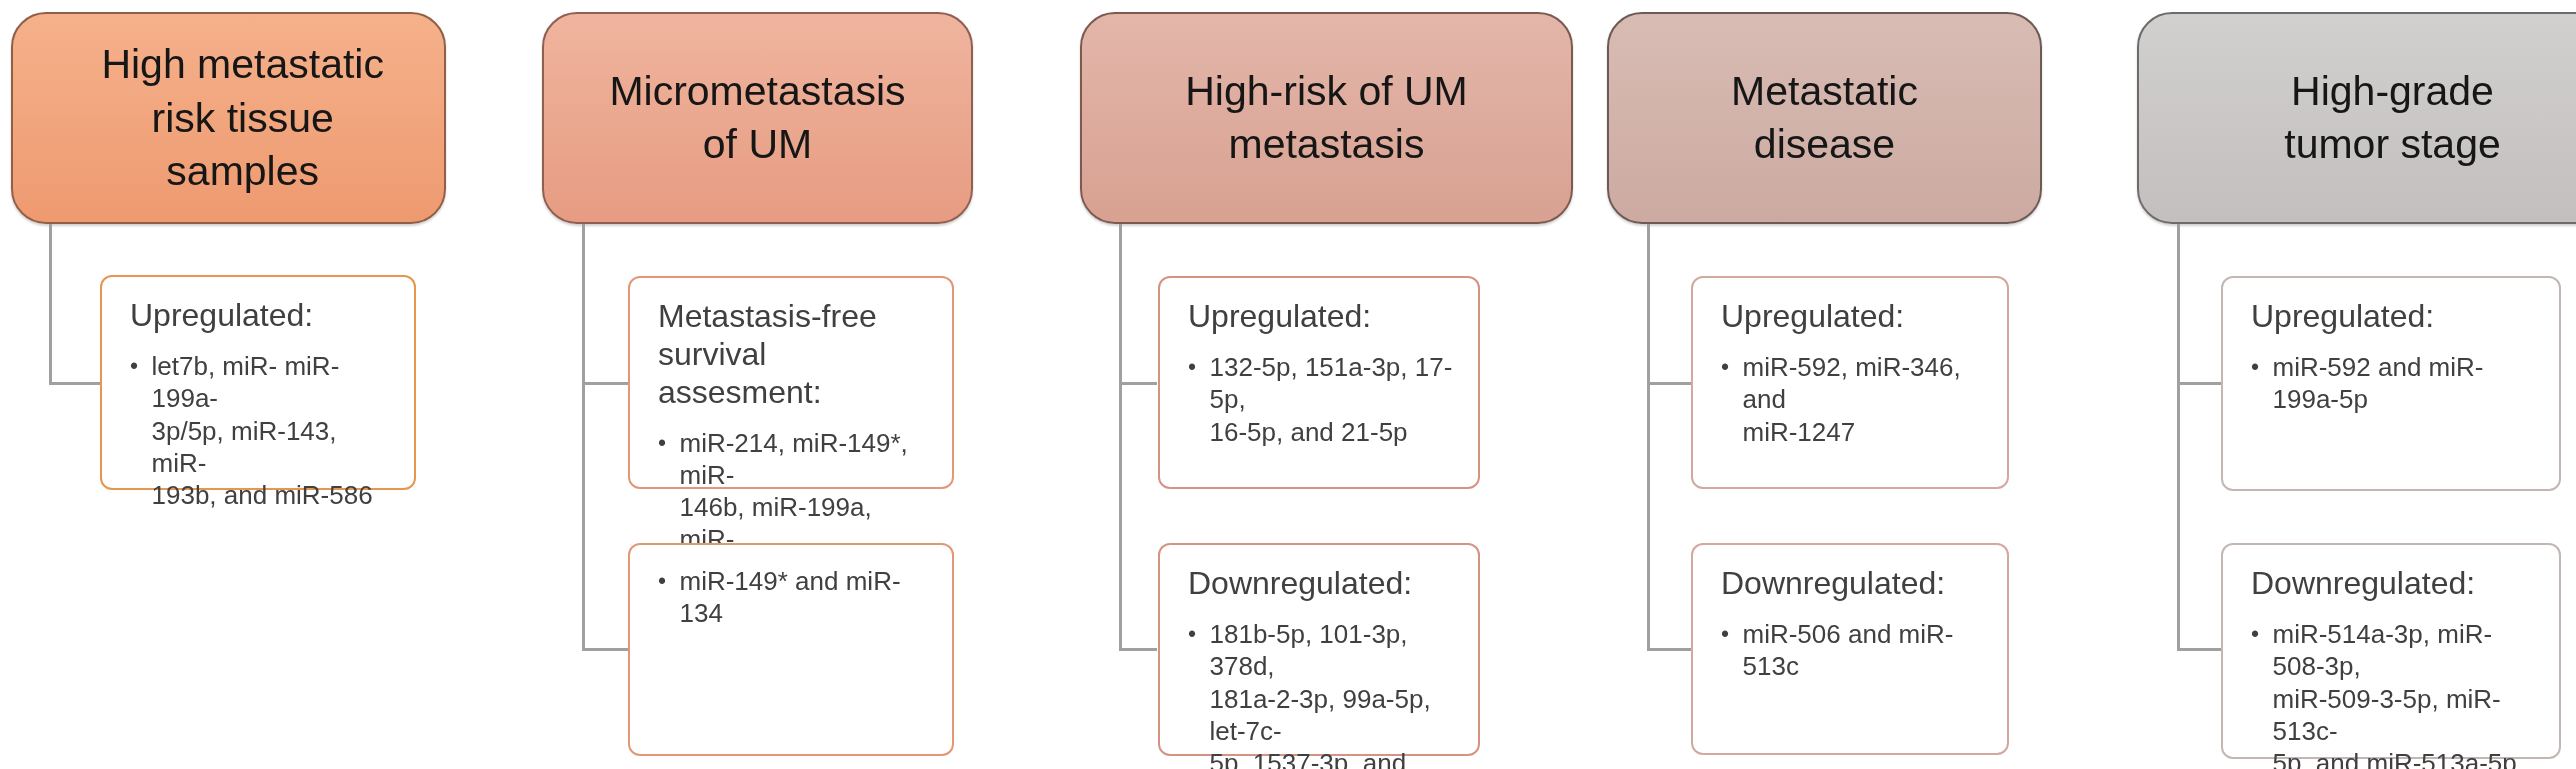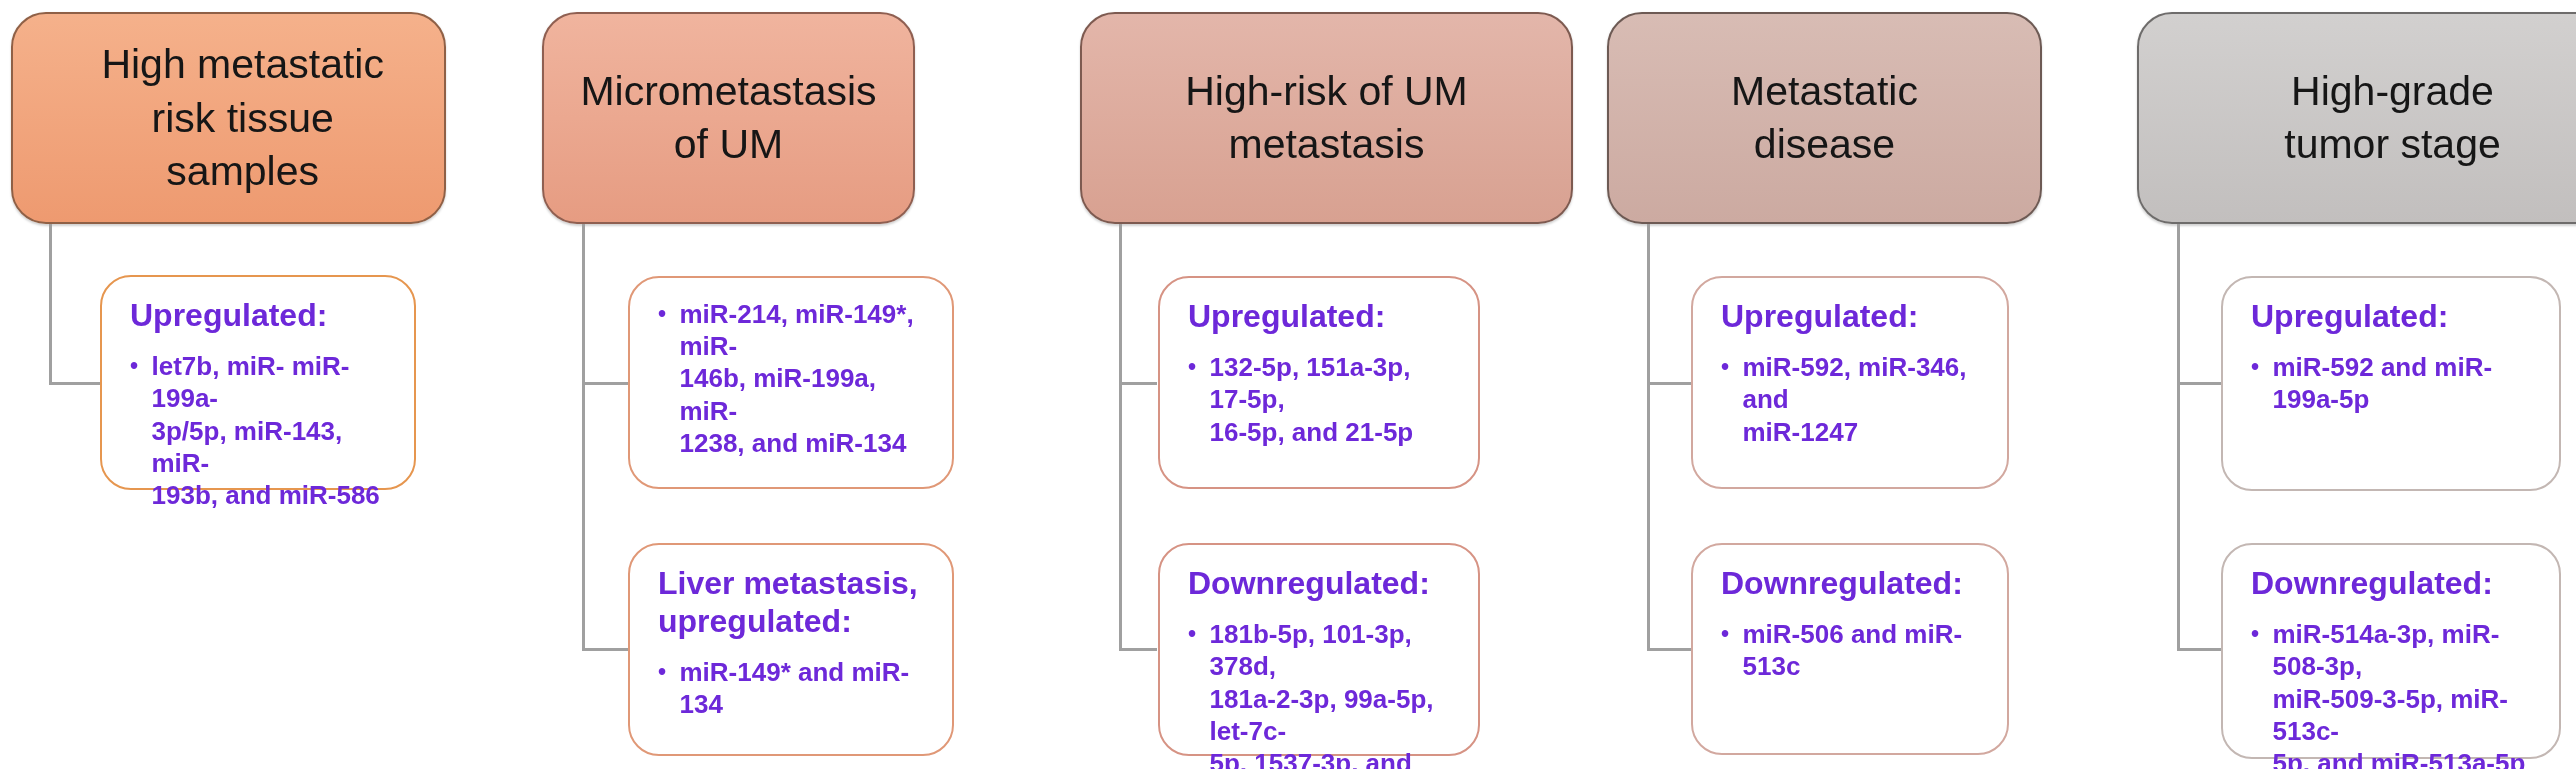--- a/index.html
+++ b/index.html
@@ -18,33 +18,32 @@
     display:flex;align-items:center;justify-content:center;
     text-align:center;
     box-sizing:border-box;
     color:#161616;
     font-size:41px;line-height:1.3;
     white-space:pre-line;
     box-shadow:0 1.5px 2.3px rgba(0,0,0,0.18);
   }
   .c1 .header-box{left:10.7px;width:435px;background:linear-gradient(180deg,#f6b априb58f 0%,#f5b18b 0%,#ee9a70 100%);border:2.3px solid #8f6046;padding-left:29px;}
   .c1 .header-box{background:linear-gradient(180deg,#f5b18b 0%,#ee9a70 100%);}
-  .c2 .header-box{left:542px;width:373px;background:linear-gradient(180deg,#f0b49e 0%,#e69c82 100%);border:2.3px solid #8f5f51;}
+  .c2 .header-box{left:542px;width:431px;background:linear-gradient(180deg,#f0b49e 0%,#e69c82 100%);border:2.3px solid #8f5f51;}
   .c3 .header-box{left:1080px;width:493px;background:linear-gradient(180deg,#e3b6aa 0%,#d8a191 100%);border:2.3px solid #7d5a50;}
   .c4 .header-box{left:1607px;width:435px;background:linear-gradient(180deg,#d8bcb4 0%,#ccaaa1 100%);border:2.3px solid #6d5a54;}
   .c5 .header-box{left:2137px;width:511px;background:linear-gradient(180deg,#d2d0cf 0%,#c2bfbe 100%);border:2.3px solid #6e6c6b;}
   
   .child-box{
     position:absolute;
     background:#ffffff;
-    border-radius:31px;
+    border-radius:12px;
     box-sizing:border-box;
     padding:20px 23px 15.4px 28px;
-    color:#6d28d9;
-    font-weight:bold;
+    color:#404040;
   }
   .c1 .child-box{border:2.3px solid #e6964f;}
   .c2 .child-box{border:2.3px solid #e09877;}
   .c3 .child-box{border:2.3px solid #d69384;}
   .c4 .child-box{border:2.3px solid #d2a89f;}
   .c5 .child-box{border:2.3px solid #c3b7b3;}
   .c1 .child-1{left:100px;top:275px;width:316px;height:215px;}
   .c2 .child-1{left:628px;top:276px;width:326px;height:213px;}
   .c2 .child-2{left:628px;top:543px;width:326px;height:213px;}
   .c3 .child-1{left:1158px;top:276px;width:322px;height:213px;}
@@ -96,30 +95,30 @@
 
   <div class="column c2">
     <div class="header-box">
       <span>Micrometastasis
 of UM</span>
     </div>
     <div class="seg" style="left:582px;top:224px;width:3.1px;height:427px;"></div>
     <div class="seg" style="left:582px;top:382px;width:46px;height:3.1px;"></div>
     <div class="seg" style="left:582px;top:648px;width:46px;height:3.1px;"></div>
     <div class="child-box child-1">
+      <div class="child-title">Metastasis-free
+survival assesment:</div>
       <div class="bullet">
         <span class="marker">•</span>
         <span class="text">miR-214, miR-149*, miR-
 146b, miR-199a, miR-
 1238, and miR-134</span>
       </div>
     </div>
     <div class="child-box child-2">
-      <div class="child-title">Liver metastasis,
-upregulated:</div>
       <div class="bullet">
         <span class="marker">•</span>
         <span class="text">miR-149* and miR-134</span>
       </div>
     </div>
   </div>
 
   <div class="column c3">
     <div class="header-box">
       <span>High-risk of UM

